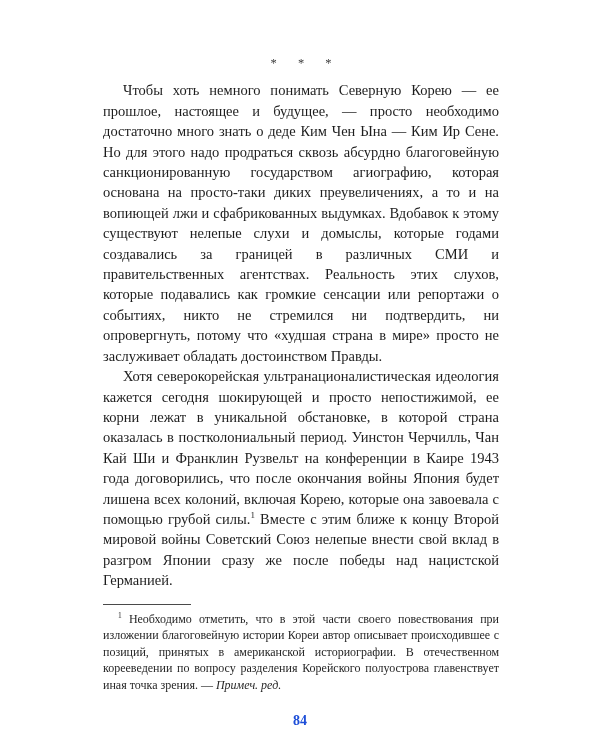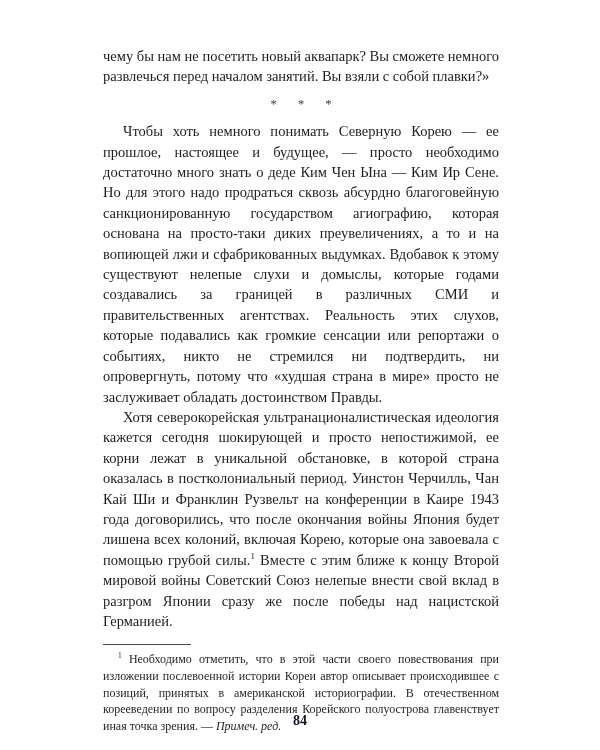--- a/index.html
+++ b/index.html
@@ -64,40 +64,39 @@
     margin-top: 37px;
   }
   .page-number {
     position: absolute;
     left: 0;
     right: 0;
     bottom: 21px;
     text-align: center;
     font-size: 14px;
     font-weight: bold;
-    color: #0f172a;
+    color: #1d4ed8;
   }
 </style>
 </head>
 <body>
 
 <div class="book-page">
   <div class="text-block">
 
-    <p class="para no-indent">чему бы нам не посетить новый аквапарк? Вы сможете немного развлечься перед началом занятий. Вы взяли с собой плавки?»</p>
 
     <div class="separator">* * *</div>
 
     <p class="para indent">Чтобы хоть немного понимать Северную Корею — ее прошлое, настоящее и будущее, — просто необходимо достаточно много знать о деде Ким Чен Ына — Ким Ир Сене. Но для этого надо продраться сквозь абсурдно благоговейную санкционированную государством агиографию, которая основана на просто-таки диких преувеличениях, а то и на вопиющей лжи и сфабрикованных выдумках. Вдобавок к этому существуют нелепые слухи и домыслы, которые годами создавались за границей в различных СМИ и правительственных агентствах. Реальность этих слухов, которые подавались как громкие сенсации или репортажи о событиях, никто не стремился ни подтвердить, ни опровергнуть, потому что «худшая страна в мире» просто не заслуживает обладать достоинством Правды.</p>
 
     <p class="para indent"><span>Хотя северокорейская ультранационалистическая идеология кажется сегодня шокирующей и просто непостижимой, ее корни лежат в уникальной обстановке, в которой страна оказалась в постколониальный период. Уинстон Черчилль, Чан Кай Ши и Франклин Рузвельт на конференции в Каире 1943 года договорились, что после окончания войны Япония будет лишена всех колоний, включая Корею, которые она завоевала с помощью грубой силы.</span><sup class="ref">1</sup>
       <span>Вместе с этим ближе к концу Второй мировой войны Советский Союз нелепые внести свой вклад в разгром Японии сразу же после победы над нацистской Германией.</span></p>
 
     <div class="footnote-rule"></div>
 
     <p class="footnote"><sup class="ref">1</sup>
-      <span>Необходимо отметить, что в этой части своего повествования при изложении послевоенной истории Кореи автор описывает происходившее с позиций, принятых в американской историографии. В отечественном корееведении по вопросу разделения Корейского полуострова главенствует иная точка зрения. —</span>
+      <span>Необходимо отметить, что в этой части своего повествования при изложении благоговейную истории Кореи автор описывает происходившее с позиций, принятых в американской историографии. В отечественном корееведении по вопросу разделения Корейского полуострова главенствует иная точка зрения. —</span>
       <em>Примеч. ред.</em></p>
 
   </div>
 
   <div class="page-number">84</div>
 </div>
 
 </body></html>

